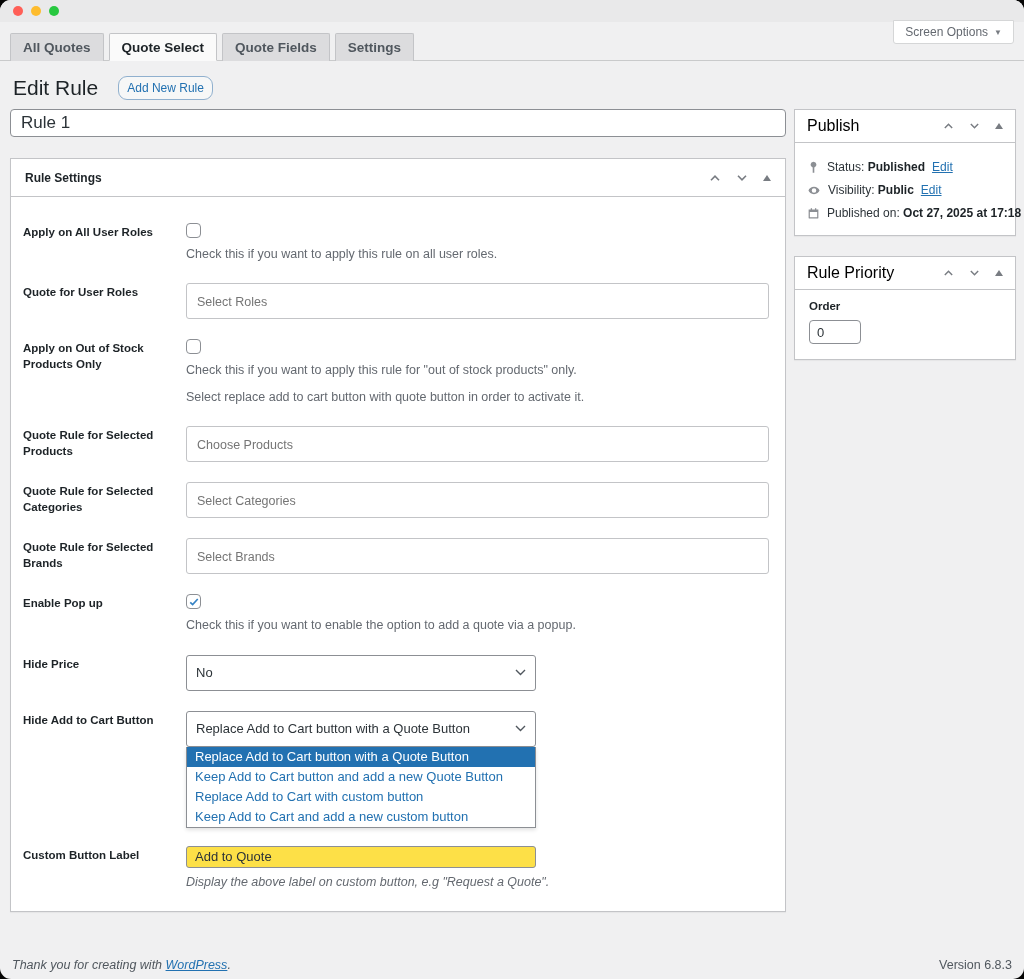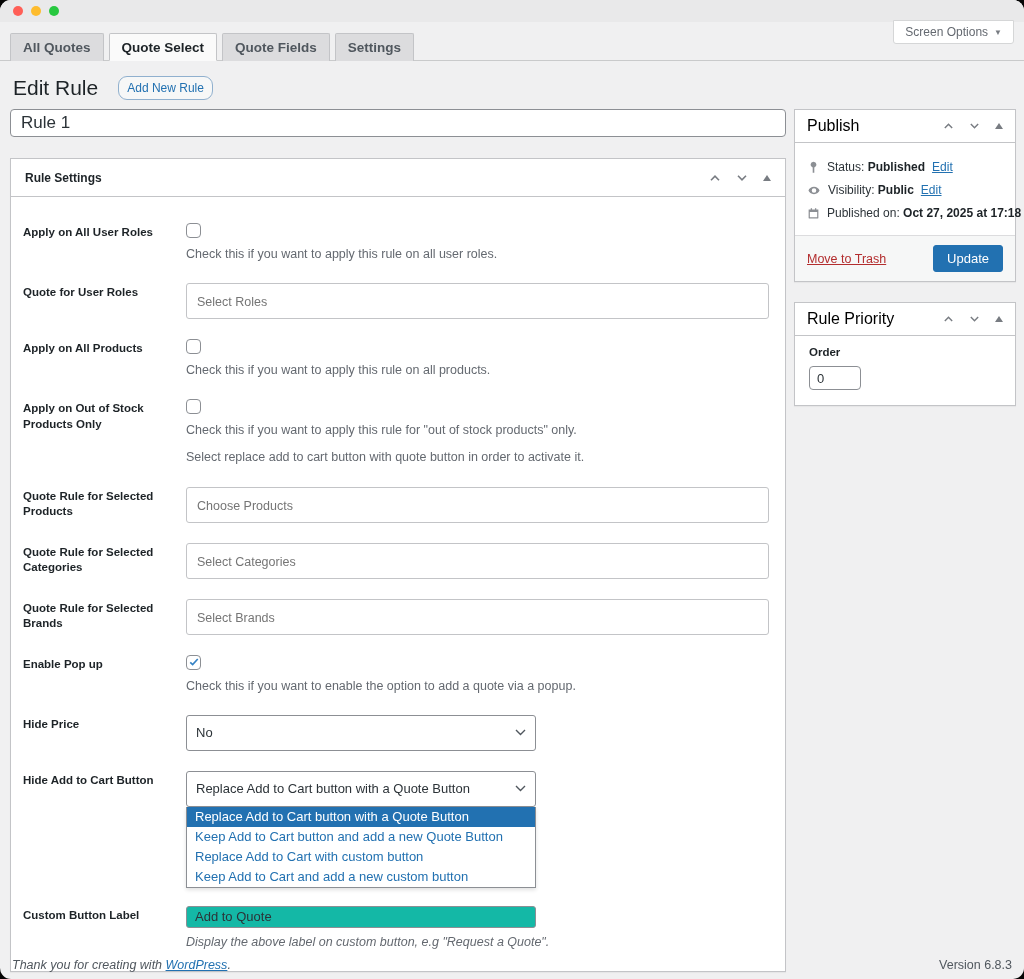--- a/index.html
+++ b/index.html
@@ -140,21 +140,21 @@
   }
   .option {
     font-size:13px; color:#2271b1;
     padding:2.5px 8px; line-height:15px; cursor:pointer;
   }
   .option.selected { background:#2271b1; color:#fff; }
 
   .text-input {
     width:350px; height:22px;
     border:1px solid #8c8f94; border-radius:3px;
-    background:#14b8a6; font-size:13px; color:#2c3338;
+    background:#fde047; font-size:13px; color:#2c3338;
     padding:0 8px; font-family:"Liberation Sans",sans-serif;
   }
 
   
   .side-postbox-header {
     display:flex; justify-content:space-between; align-items:center;
     height:33px; padding:0 12px; border-bottom:1px solid #c3c4c7;
   }
   .misc-actions { padding:8px 12px 6px; }
   .pub-row {
@@ -262,29 +262,20 @@
 
           <div class="form-row">
             <div class="row-label">Quote for User Roles</div>
             <div class="row-control">
               <div class="multiselect">
                 <span class="placeholder">Select Roles</span>
               </div>
             </div>
           </div>
 
-          <div class="form-row">
-            <div class="row-label">Apply on All Products</div>
-            <div class="row-control">
-              <div class="checkbox">
-                
-              </div>
-              <div class="help">Check this if you want to apply this rule on all products.</div>
-            </div>
-          </div>
 
           <div class="form-row">
             <div class="row-label">Apply on Out of Stock Products Only</div>
             <div class="row-control">
               <div class="checkbox">
                 
               </div>
               <div class="help">Check this if you want to apply this rule for "out of stock products" only.</div>
               <div class="help">Select replace add to cart button with quote button in order to activate it.</div>
             </div>
@@ -425,24 +416,20 @@
                   <rect x="9.8" y="1.5" width="1.6" height="2.6" fill="#8c8f94"></rect>
                 </svg>
             </span>
             <span>
               <span>Published on:</span>
               <b>Oct 27, 2025 at 17:18</b>
             </span>
 
           </div>
         </div>
-        <div class="major-actions">
-          <span class="trash-link">Move to Trash</span>
-          <button class="update-btn">Update</button>
-        </div>
       </div>
 
       <div class="postbox priority-box">
         <div class="side-postbox-header">
           <span class="pb-title">Rule Priority</span>
           <span class="handle-actions">
             <button class="handle-btn">
               <svg width="11" height="8" viewBox="0 0 12 8">
                   <polyline points="2,6.2 6,2.2 10,6.2" fill="none" stroke="#787c82" stroke-width="1.6"></polyline>
                 </svg>

